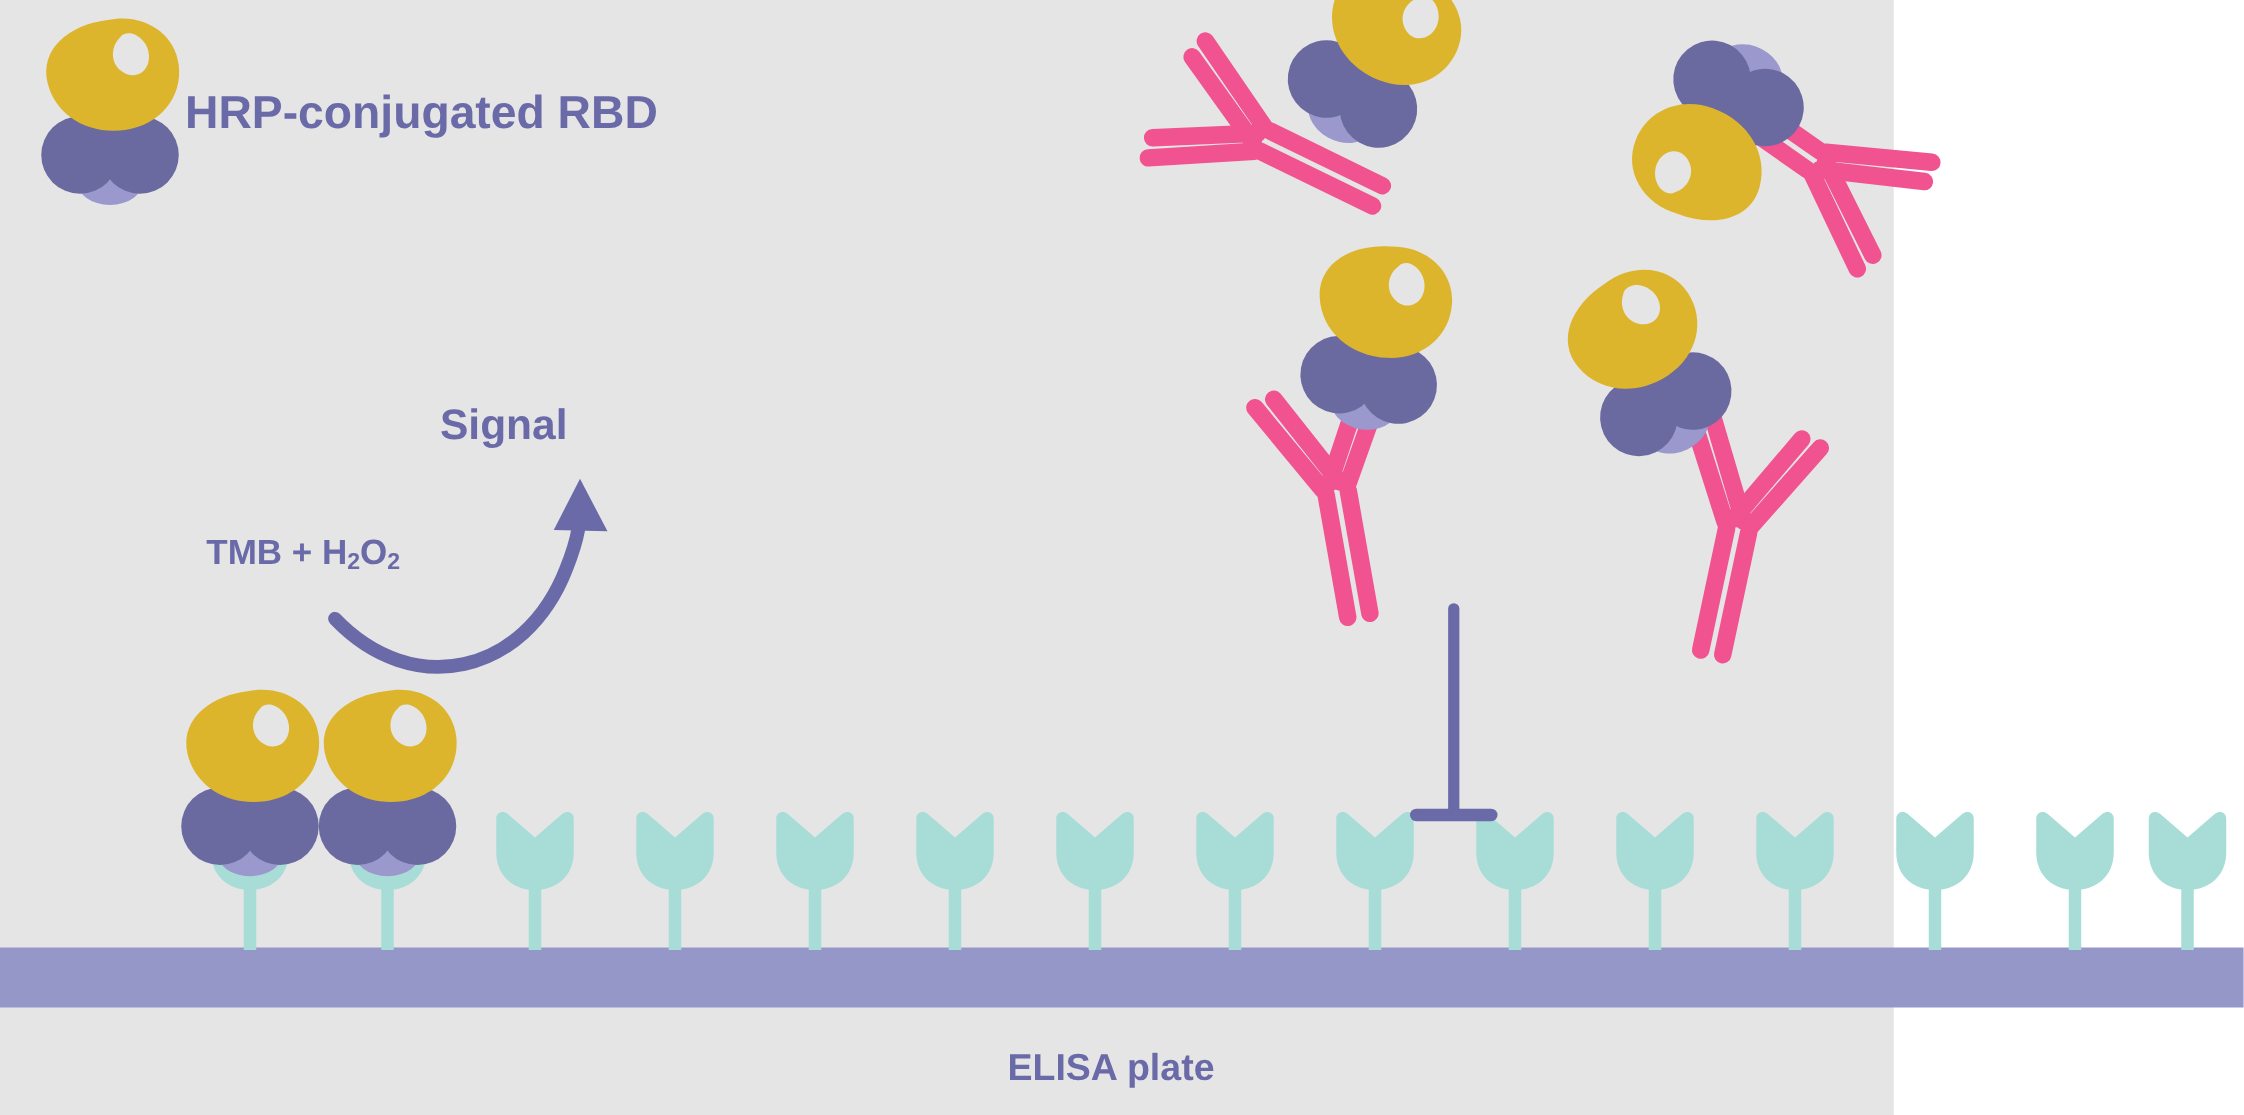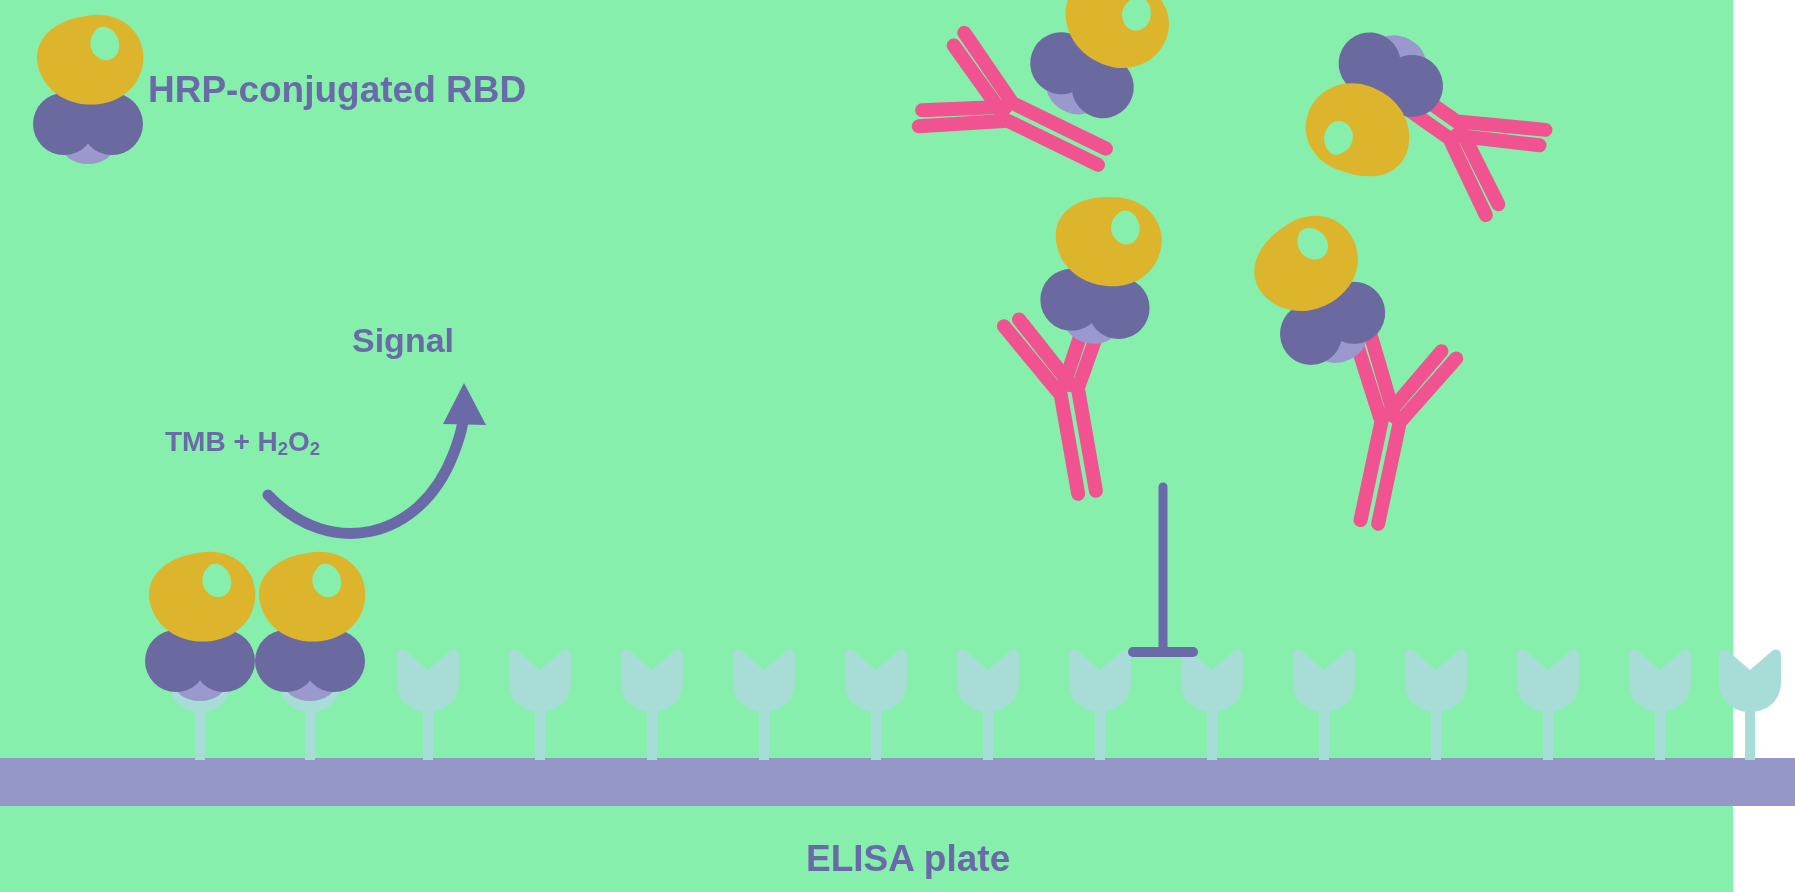--- a/index.html
+++ b/index.html
@@ -9,23 +9,23 @@
     background: #ffffff;
   }
   body {
     width: 1795px;
     height: 892px;
     overflow: hidden;
     font-family: "Liberation Sans", sans-serif;
   }
   #stage {
     position: relative;
-    width: 1733px;
+    width: 1515px;
     height: 892px;
-    background: #86efac;
+    background: #e5e5e5;
   }
   #scene {
     position: absolute;
     inset: 0;
     width: 1795px;
     height: 892px;
     display: block;
   }
   .dlabel {
     position: absolute;
@@ -54,21 +54,21 @@
   }
   #substrate-label sub {
     font-size: 0.66em;
     vertical-align: baseline;
     position: relative;
     top: 0.22em;
   }
   #plate-label {
     left: 806px;
     top: 840px;
-    font-size: 37px;
+    font-size: 30px;
   }
 </style>
 </head>
 <body>
 
 <div id="stage">
 
   <svg id="scene" viewBox="0 0 1795 892" xmlns="http://www.w3.org/2000/svg">
     <defs>
 

